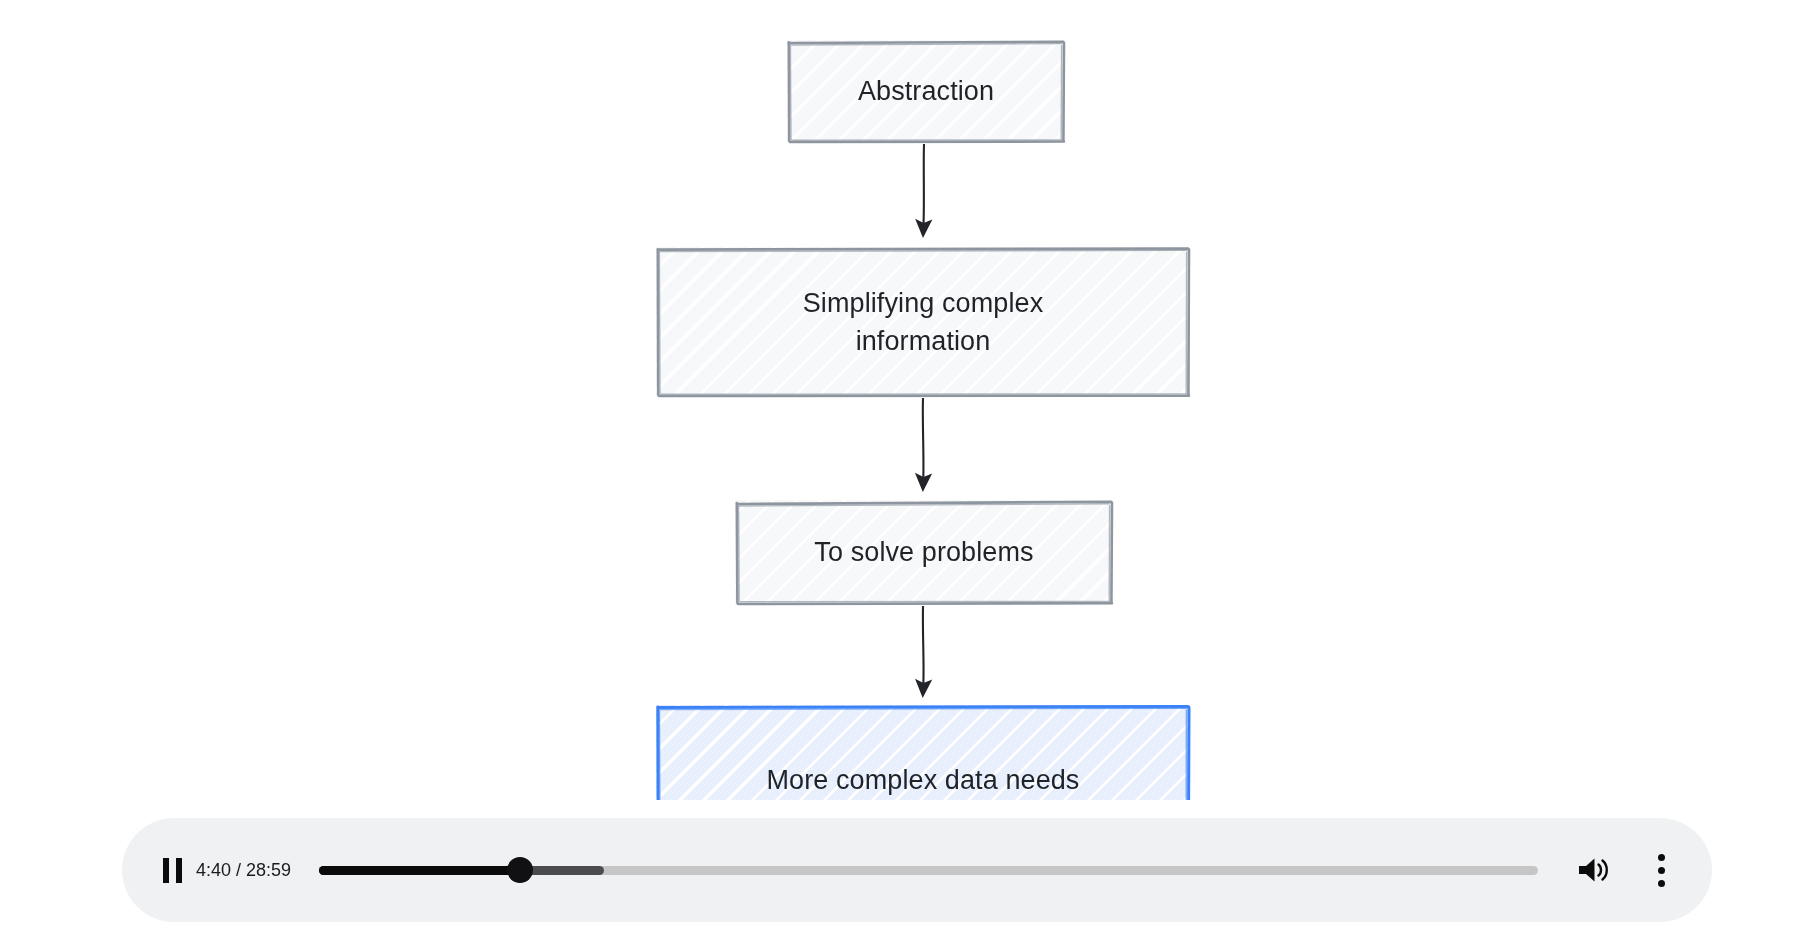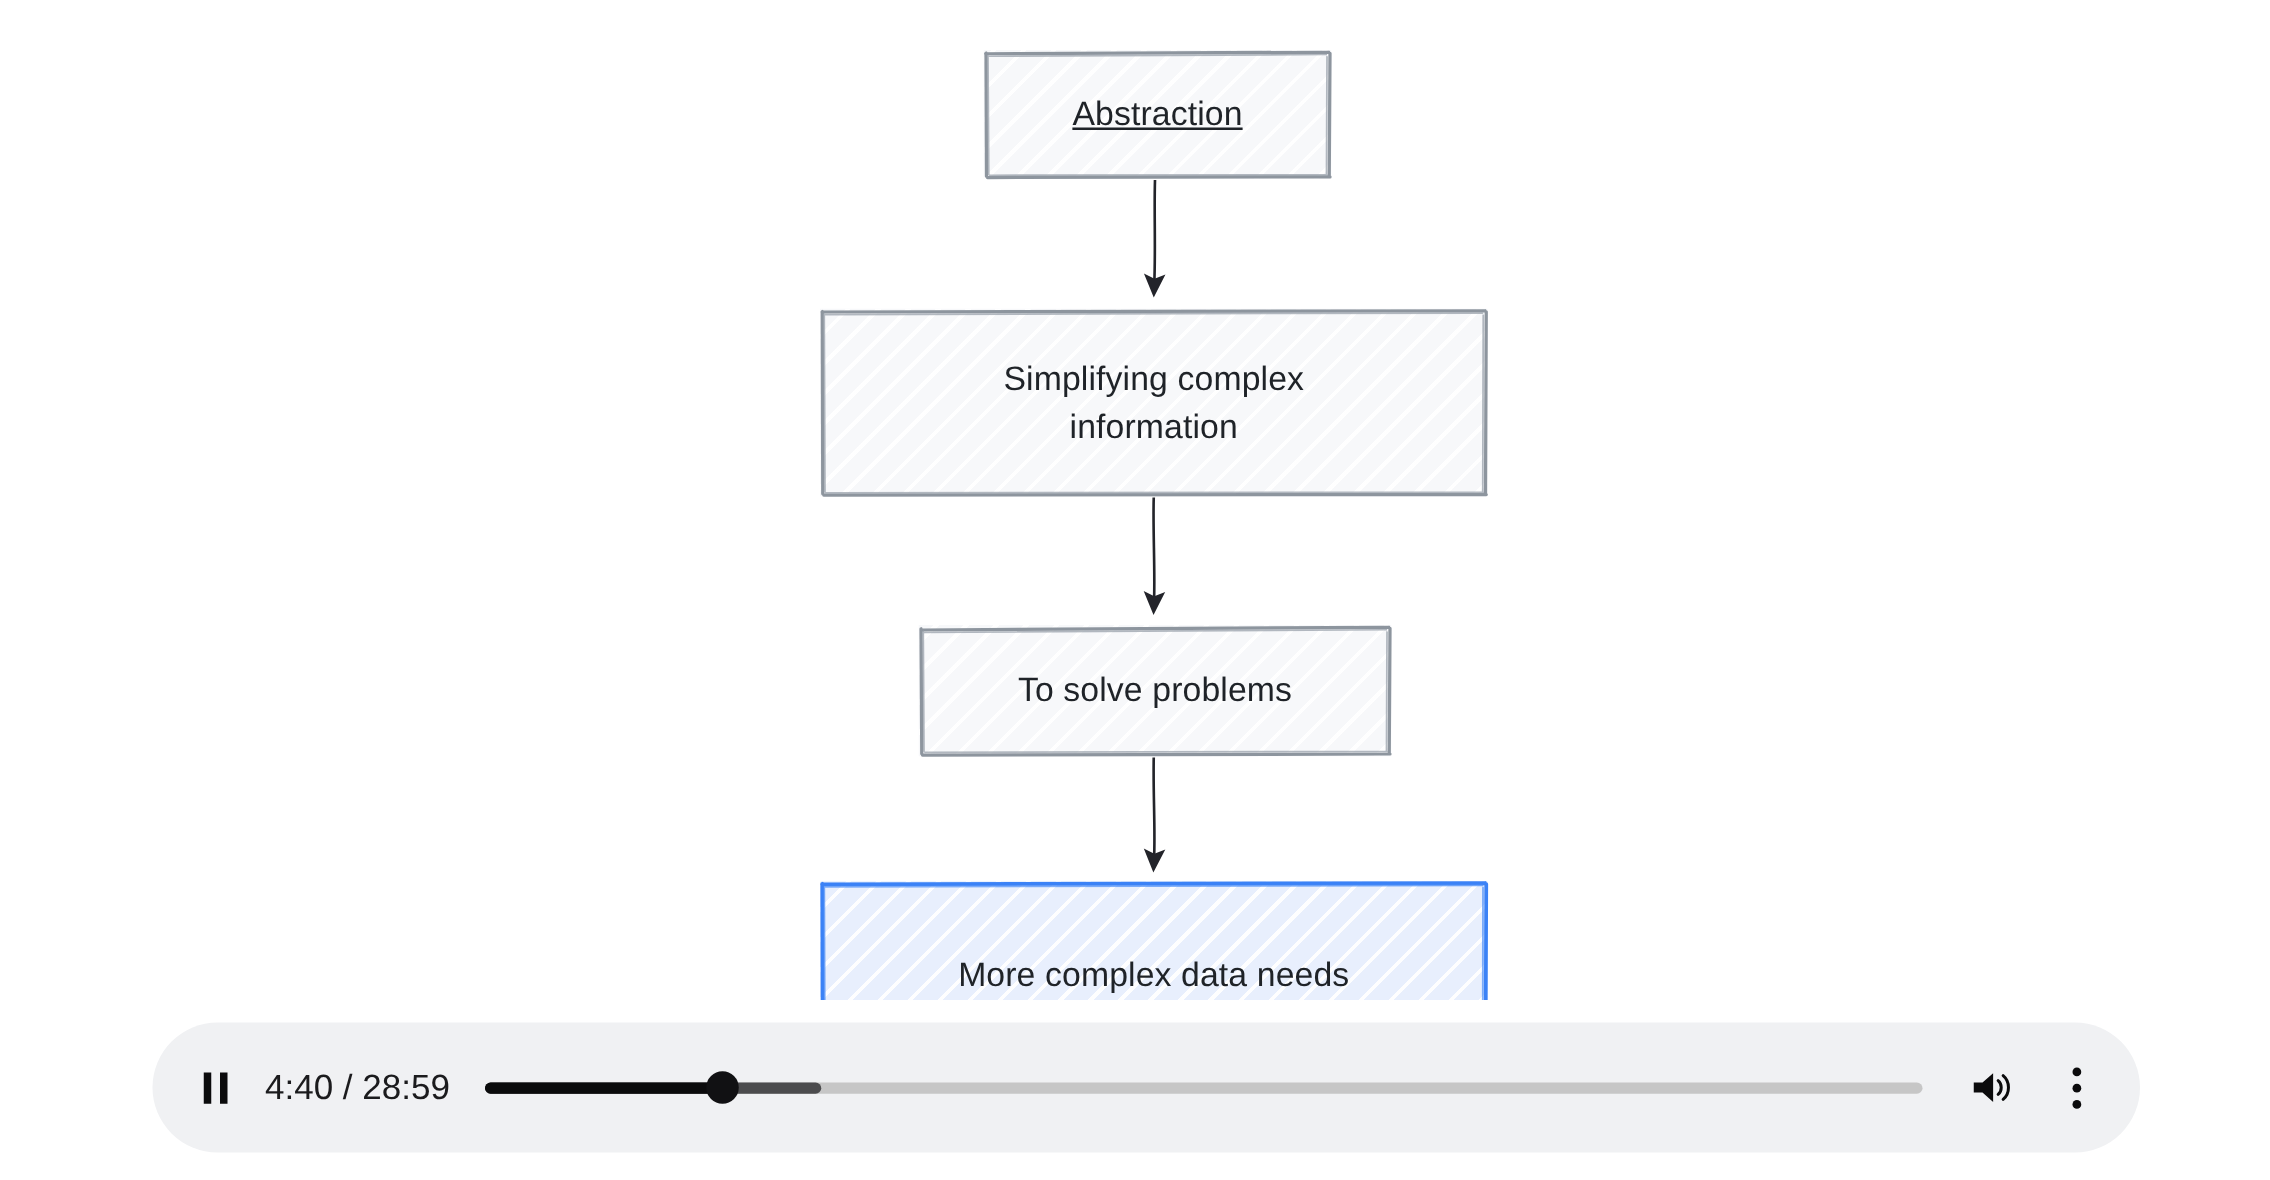--- a/index.html
+++ b/index.html
@@ -53,21 +53,21 @@
         -45deg,
         rgba(255,255,255,0) 0px,
         rgba(255,255,255,0) 7px,
         rgba(255,255,255,.95) 7px,
         rgba(255,255,255,.95) 10px,
         rgba(255,255,255,0) 10px,
         rgba(255,255,255,0) 17px);
   }
 
   
-  #node-abstraction{left:787px;top:40px;width:278px;height:103px;font-size:27px;text-decoration:underline;}
+  #node-abstraction{left:787px;top:40px;width:278px;height:103px;font-size:27px;}
   #node-simplifying{left:656px;top:247px;width:534px;height:150px;font-size:27px;border-radius:14px;}
   #node-solve{left:735px;top:500px;width:378px;height:105px;font-size:27px;}
   #node-datanneeds{left:656px;top:705px;width:534px;height:150px;font-size:27px;}
 
   #edge-layer{position:absolute;left:0;top:0;width:1816px;height:800px;z-index:0;}
 
   
   #player-bar{
     position:absolute;left:122px;top:818px;width:1590px;height:104px;
     background:#f0f1f3;border-radius:52px;
@@ -77,22 +77,22 @@
   }
   #play-pause-button{
     width:40px;height:40px;flex:0 0 auto;
     display:flex;align-items:center;justify-content:center;
     cursor:pointer;background:none;border:0;padding:0;
   }
   .pause-glyph{display:flex;gap:7px;}
   .pause-glyph i{display:block;width:6px;height:25px;background:#0b0b0c;}
   #time-display{
     flex:0 0 auto;
-    margin-left:20px;margin-right:28px;
-    font-size:28px;color:#1b1b1d;white-space:nowrap;
+    margin-left:4px;margin-right:28px;
+    font-size:18px;color:#1b1b1d;white-space:nowrap;
     font-family:"Liberation Sans","DejaVu Sans",sans-serif;
   }
   #progress-slider{
     position:relative;flex:1 1 auto;height:40px;
     display:flex;align-items:center;cursor:pointer;
   }
   .track-base{
     position:absolute;left:0;right:0;height:9px;border-radius:5px;
     background:#c6c6c6;
   }

